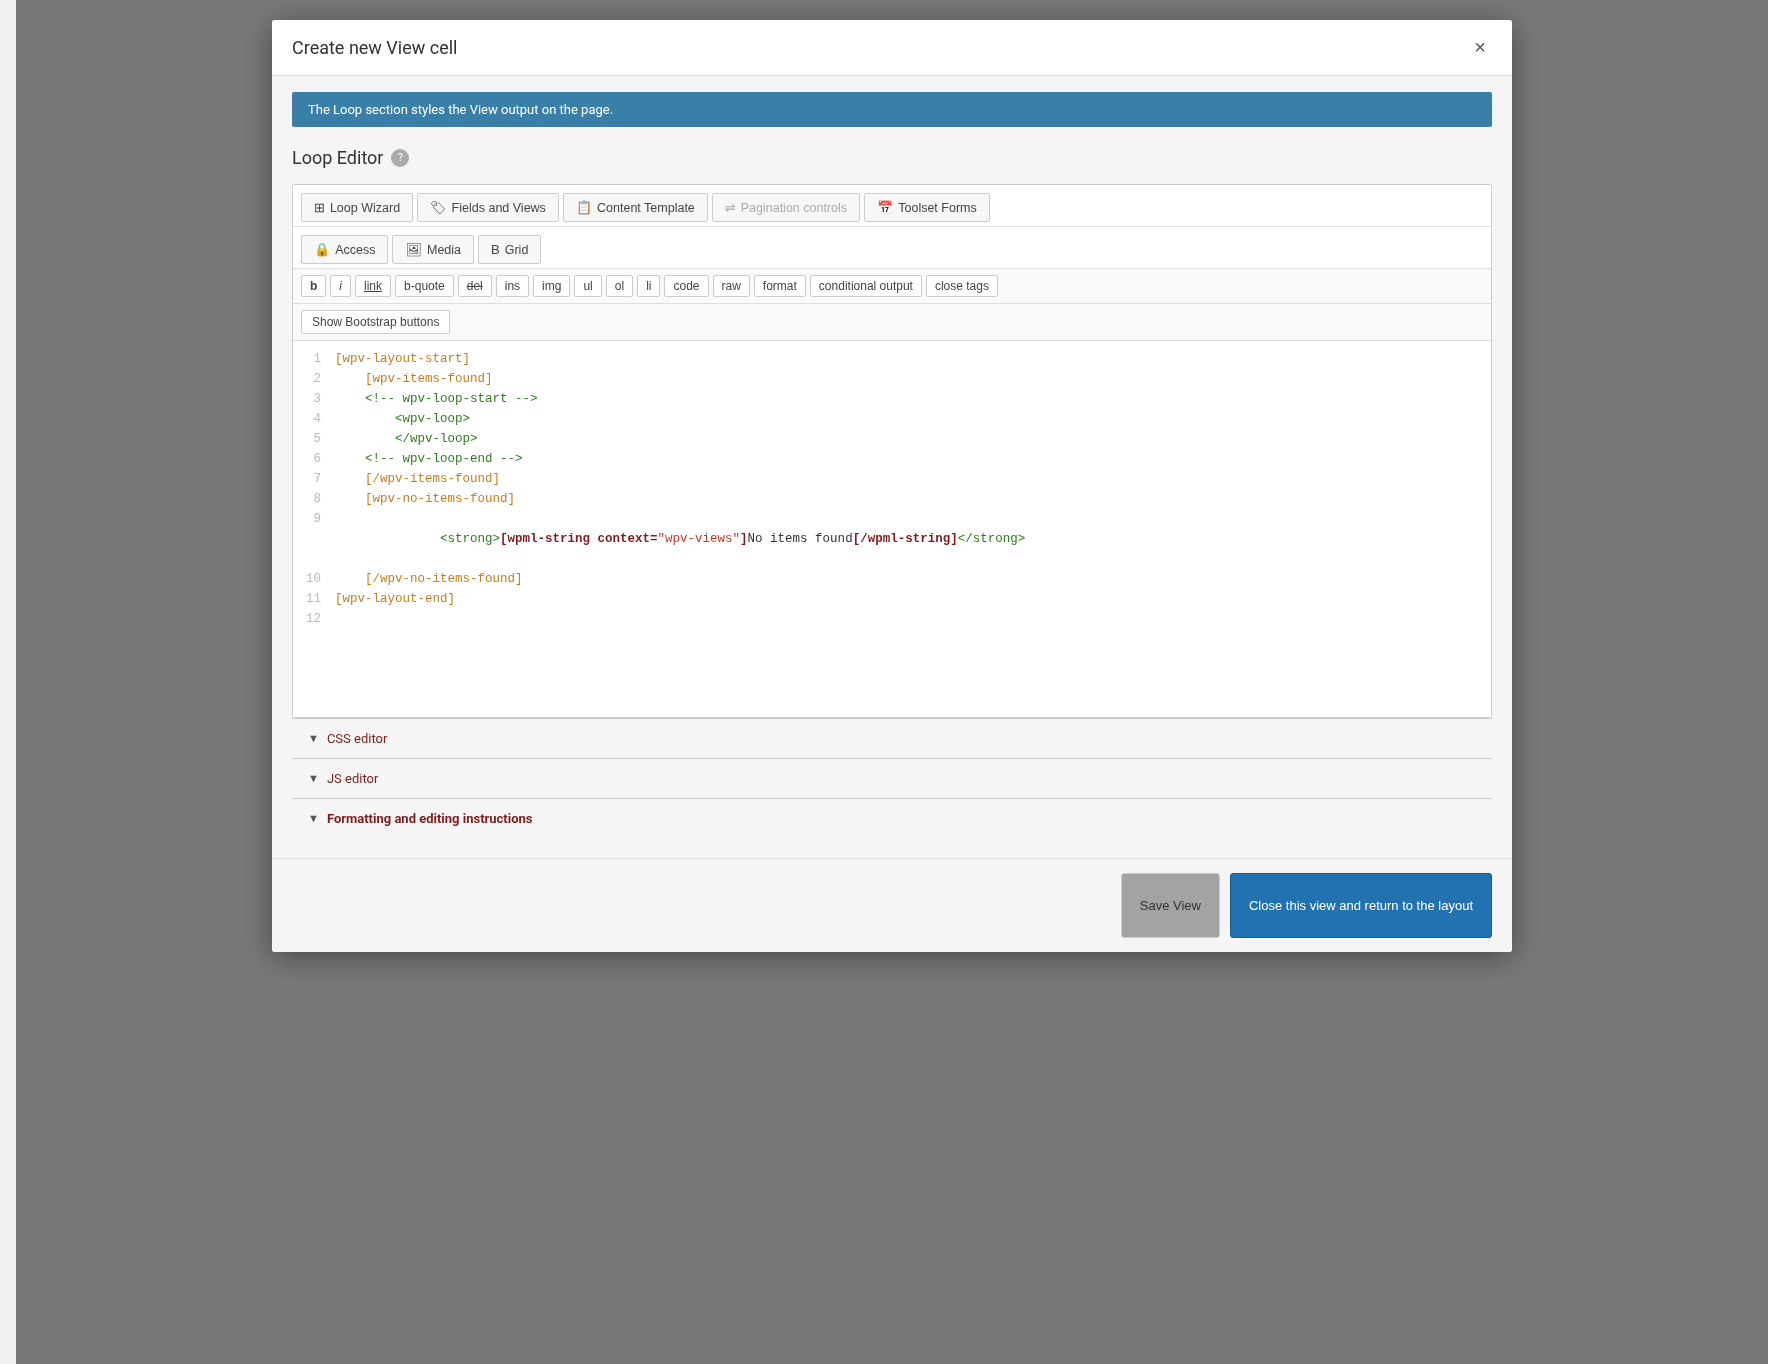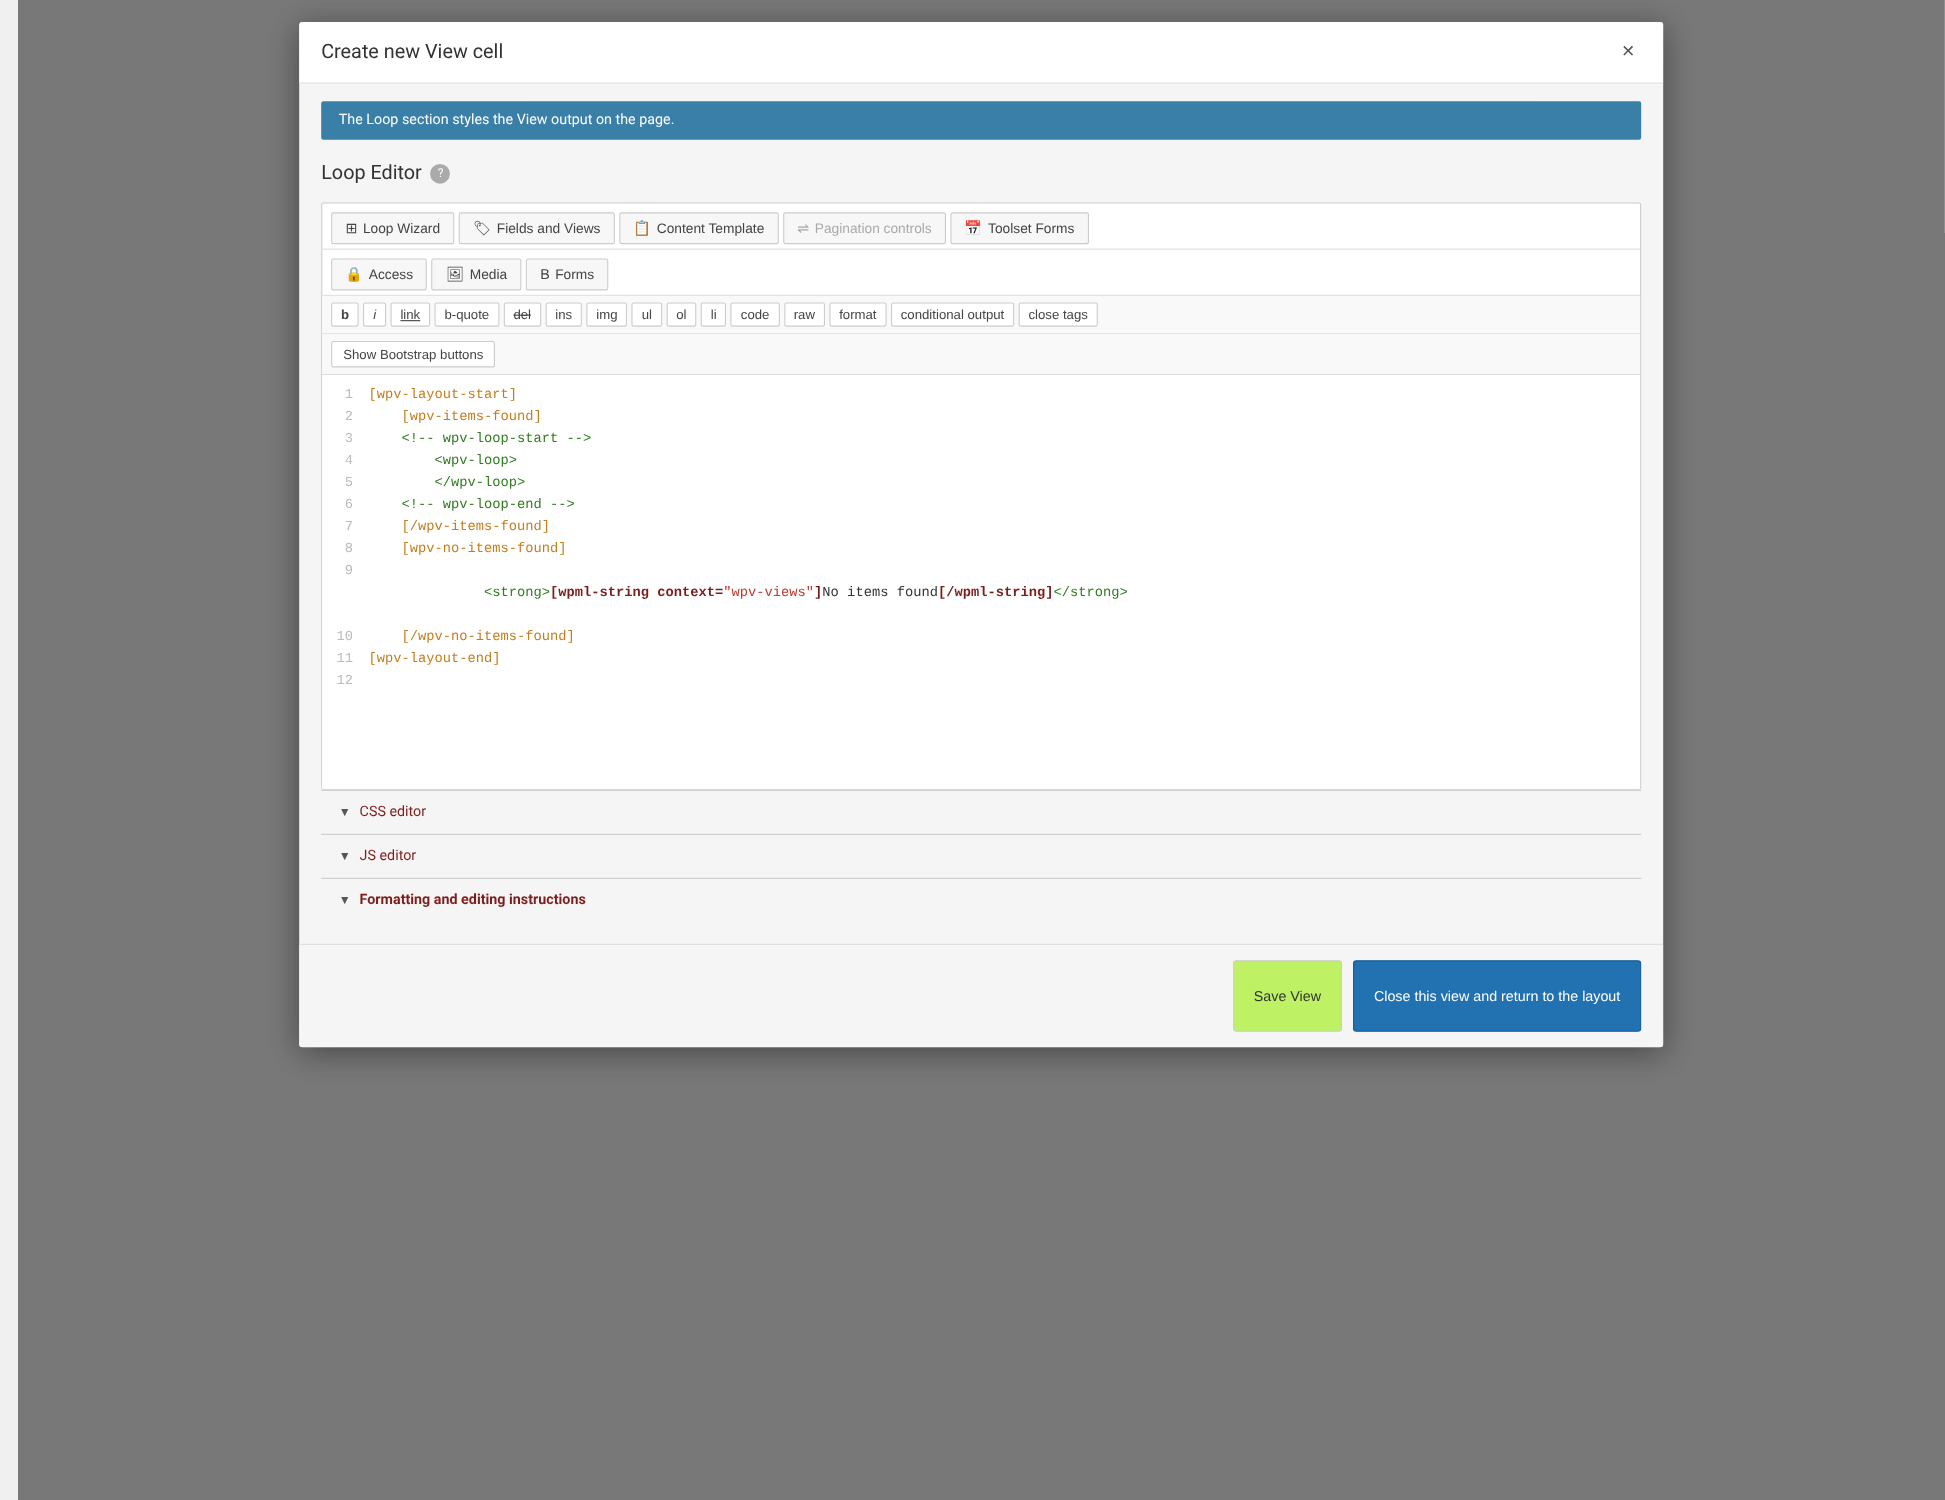--- a/index.html
+++ b/index.html
@@ -208,21 +208,21 @@
       background: #f5f5f5;
       padding: 14px 20px;
       border-top: 1px solid #ddd;
       display: flex;
       justify-content: flex-end;
       gap: 10px;
       flex-shrink: 0;
     }
     .btn-save {
       padding: 8px 18px;
-      background: #bef264;
+      background: #a3a3a3;
       border: 1px solid #ccc;
       border-radius: 3px;
       cursor: pointer;
       font-size: 13px;
       color: #333;
     }
     .btn-close-return {
       padding: 24px 18px;
       background: #2271b1;
       border: 1px solid #135e96;
@@ -281,21 +281,21 @@
           <button class="tab-btn">
             <span class="tab-icon">🔒</span>
             <span>Access</span>
           </button>
           <button class="tab-btn">
             <span class="tab-icon">🖼</span>
             <span>Media</span>
           </button>
           <button class="tab-btn">
             <span class="tab-icon">B</span>
-            <span>Forms</span>
+            <span>Grid</span>
           </button>
         </div>
 
         <div class="toolbar-row">
           <button class="toolbar-btn bold-btn">b</button>
           <button class="toolbar-btn italic-btn">i</button>
           <button class="toolbar-btn underline-btn">link</button>
           <button class="toolbar-btn">b-quote</button>
           <button class="toolbar-btn strike-btn">del</button>
           <button class="toolbar-btn">ins</button>

